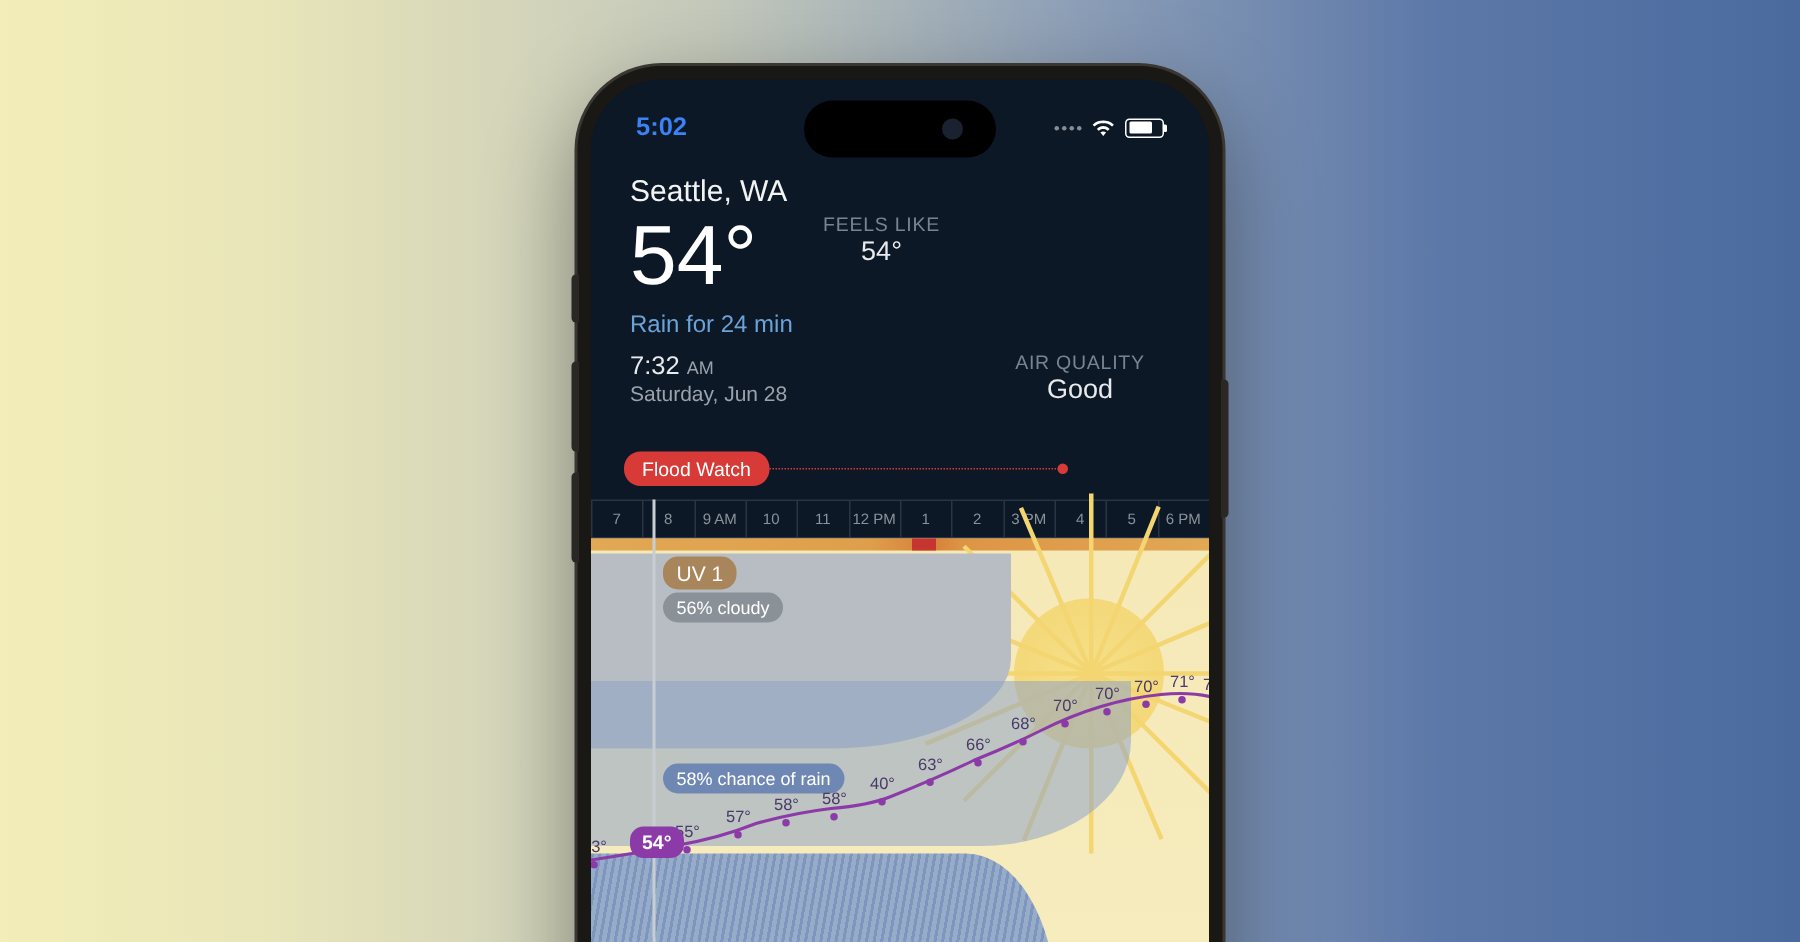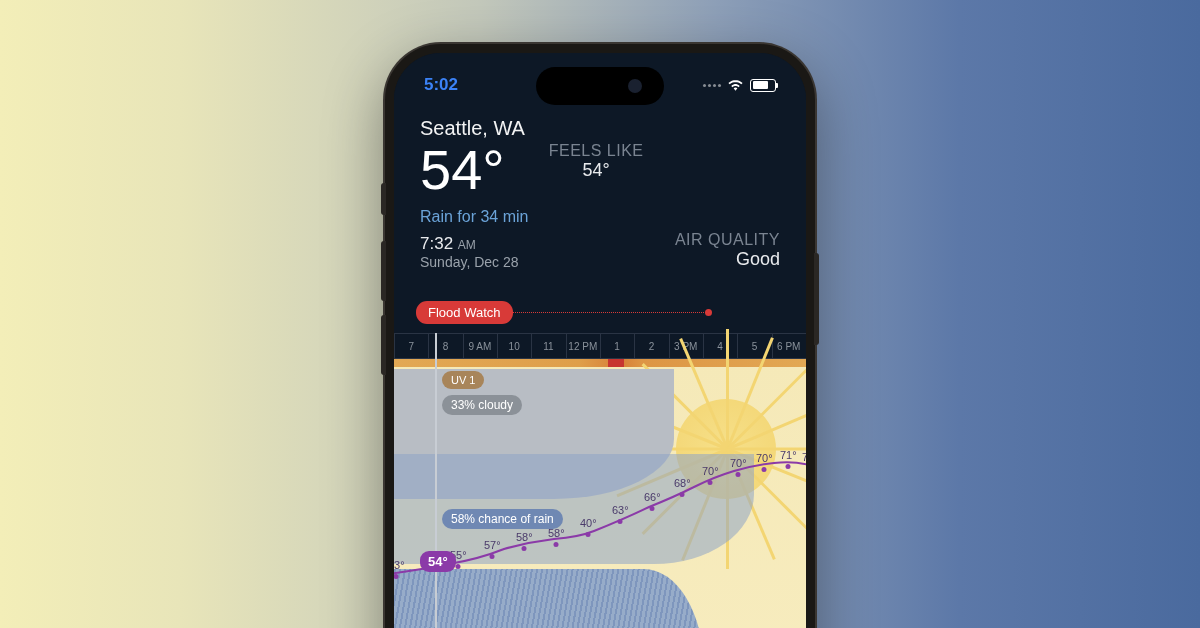--- a/index.html
+++ b/index.html
@@ -19,27 +19,27 @@
 .dots{display:flex;gap:2px}.dots span{width:3px;height:3px;background:#fff;border-radius:50%;opacity:.5}
 .wifi{width:17px;height:12px}
 .batt{width:26px;height:13px;border:1.5px solid #fff;border-radius:3px;position:relative}
 .batt::before{content:"";position:absolute;inset:1.5px;background:#fff;border-radius:1px;right:7px}
 .batt::after{content:"";position:absolute;right:-3px;top:3.5px;width:2px;height:5px;background:#fff;border-radius:0 1px 1px 0}
 .hdr{padding:64px 26px 14px;color:#fff}
 .loc{font-size:20px;font-weight:400;opacity:.95;margin-bottom:2px}
 .row1{display:flex;align-items:flex-start}
 .temp{font-size:56px;font-weight:200;line-height:1}
 .mid{margin-left:44px;text-align:center}
-.lbl{font-size:16px;color:#7a8491;letter-spacing:.5px;font-weight:500}
+.lbl{font-size:13px;color:#7a8491;letter-spacing:.5px;font-weight:500}
 .val{font-size:18px;color:#e8eaed;font-weight:400}
 .rt{margin-left:auto;text-align:right}
 .compass{display:flex;justify-content:flex-end;align-items:center;margin-bottom:2px}
 .compass svg{opacity:.4}
 .rain{color:#6ba3d8;font-size:16px;margin-top:10px}
-.aq{text-align:right;margin-top:-42px;margin-left:auto;width:120px}
+.aq{text-align:center;margin-top:-42px;margin-left:auto;width:120px}
 .drow{display:flex;justify-content:space-between;align-items:flex-end}
 .dtbox{margin-top:8px}
 .t2{font-size:17px;color:#e8eaed}
 .t2 .am{font-size:12px;color:#9aa2ab}
 .dt{font-size:14px;color:#9aa2ab}
 .alert{position:absolute;top:248px;left:22px;z-index:3}
 .alert-pill{background:#d83a38;color:#fff;padding:4px 12px;border-radius:11px;font-size:13px;font-weight:500;display:inline-block}
 .alert-line{position:absolute;top:11px;left:100%;width:195px;height:1px;border-top:1.5px dotted #d83a38}
 .alert-line::after{content:"";position:absolute;right:-4px;top:-4px;width:7px;height:7px;background:#d83a38;border-radius:50%}
 .tl{position:absolute;top:280px;left:0;right:0}
@@ -50,21 +50,21 @@
 .chart{position:relative;height:320px;background:linear-gradient(180deg,#f5e9b8 0%,#f7ecbe 100%)}
 .orange{position:absolute;top:0;left:0;right:0;height:8px;background:linear-gradient(90deg,#e2a854 0%,#df9f4a 45%,#d8833a 54%,#d8833a 56%,#dd9544 60%,#e2a854 100%)}
 .redbit{position:absolute;top:0;left:52%;width:16px;height:8px;background:#c73530}
 .sun{position:absolute;right:-40px;top:-30px;width:240px;height:240px}
 .sun::before{content:"";position:absolute;inset:70px;background:radial-gradient(circle,#f6e08a,#f3d572);border-radius:50%}
 .ray{position:absolute;left:50%;top:50%;width:3px;height:120px;background:#f3d572;transform-origin:center 0}
 .cloud1{position:absolute;top:10px;left:0;width:280px;height:130px;background:#b8bdc4;border-radius:0 0 120px 0/0 0 60px 0}
 .cloud2{position:absolute;top:95px;left:0;width:360px;height:110px;background:rgba(142,164,198,.55);border-radius:0 0 100px 0/0 0 70px 0}
 .rainz{position:absolute;bottom:0;left:0;width:310px;height:110px;background:repeating-linear-gradient(100deg,#7e96bd 0 2px,#97acc9 2px 5px);border-radius:0 60px 0 0/0 100px 0 0}
 .pill{position:absolute;padding:3px 9px;border-radius:10px;font-size:12px;font-weight:500;color:#fff}
-.uv{top:12px;left:48px;background:#a8855a;font-size:11px}
+.uv{top:12px;left:48px;background:#a8855a;font-size:14px}
 .cl{top:36px;left:48px;background:#8b9198}
 .ch{top:150px;left:48px;background:#6f88b3}
 .cur{position:absolute;top:192px;left:26px;background:#8b3aa8;color:#fff;padding:3px 8px;border-radius:9px;font-size:13px;font-weight:600;z-index:3}
 .tline{position:absolute;top:0;left:0;right:0;bottom:0;pointer-events:none}
 .tp{position:absolute;font-size:11px;color:#4a3a6a;font-weight:500}
 .tp::after{content:"";position:absolute;left:50%;bottom:-8px;width:5px;height:5px;background:#8b3aa8;border-radius:50%;transform:translateX(-50%)}
 .tcurve{position:absolute;inset:0}
 </style>
 </head>
 <body>
@@ -97,24 +97,24 @@
       <div class="loc">Seattle, WA</div>
       <div class="row1">
         <div class="temp">54°</div>
         <div class="mid">
           <div class="lbl">FEELS LIKE</div>
           <div class="val">54°</div>
         </div>
       </div>
       <div class="drow">
         <div>
-          <div class="rain">Rain for 34 min</div>
+          <div class="rain">Rain for 24 min</div>
           <div class="dtbox">
             <div class="t2"><span>7:32</span> <span class="am">AM</span></div>
-            <div class="dt">Sunday, Dec 28</div>
+            <div class="dt">Saturday, Jun 28</div>
           </div>
         </div>
         <div class="aq">
           <div class="lbl">AIR QUALITY</div>
           <div class="val">Good</div>
         </div>
       </div>
     </div>
 
     <div class="alert">
@@ -166,21 +166,21 @@
             <div class="ray" style="transform:rotate(270deg)"></div>
             <div class="ray" style="transform:rotate(292deg)"></div>
             <div class="ray" style="transform:rotate(315deg)"></div>
             <div class="ray" style="transform:rotate(337deg)"></div>
         </div>
         <div class="cloud1"></div>
         <div class="cloud2"></div>
         <div class="rainz"></div>
 
         <div class="pill uv">UV 1</div>
-        <div class="pill cl">33% cloudy</div>
+        <div class="pill cl">56% cloudy</div>
         <div class="pill ch">58% chance of rain</div>
 
         <div class="cur">54°</div>
 
         <svg class="tcurve" viewBox="0 0 412 320" preserveAspectRatio="none">
           <path d="M-5 215 Q30 210 55 205 Q85 200 110 190 Q135 183 160 180 Q185 178 200 172 Q230 160 255 148 Q280 138 300 128 Q320 118 340 112 Q360 106 380 104 Q400 102 415 106" stroke="#8b3aa8" stroke-width="2" fill="none"></path>
         </svg>
         <div class="tline">
           <div class="tp" style="left:-6px;top:200px">53°</div>
           <div class="tp" style="left:56px;top:190px">55°</div>

